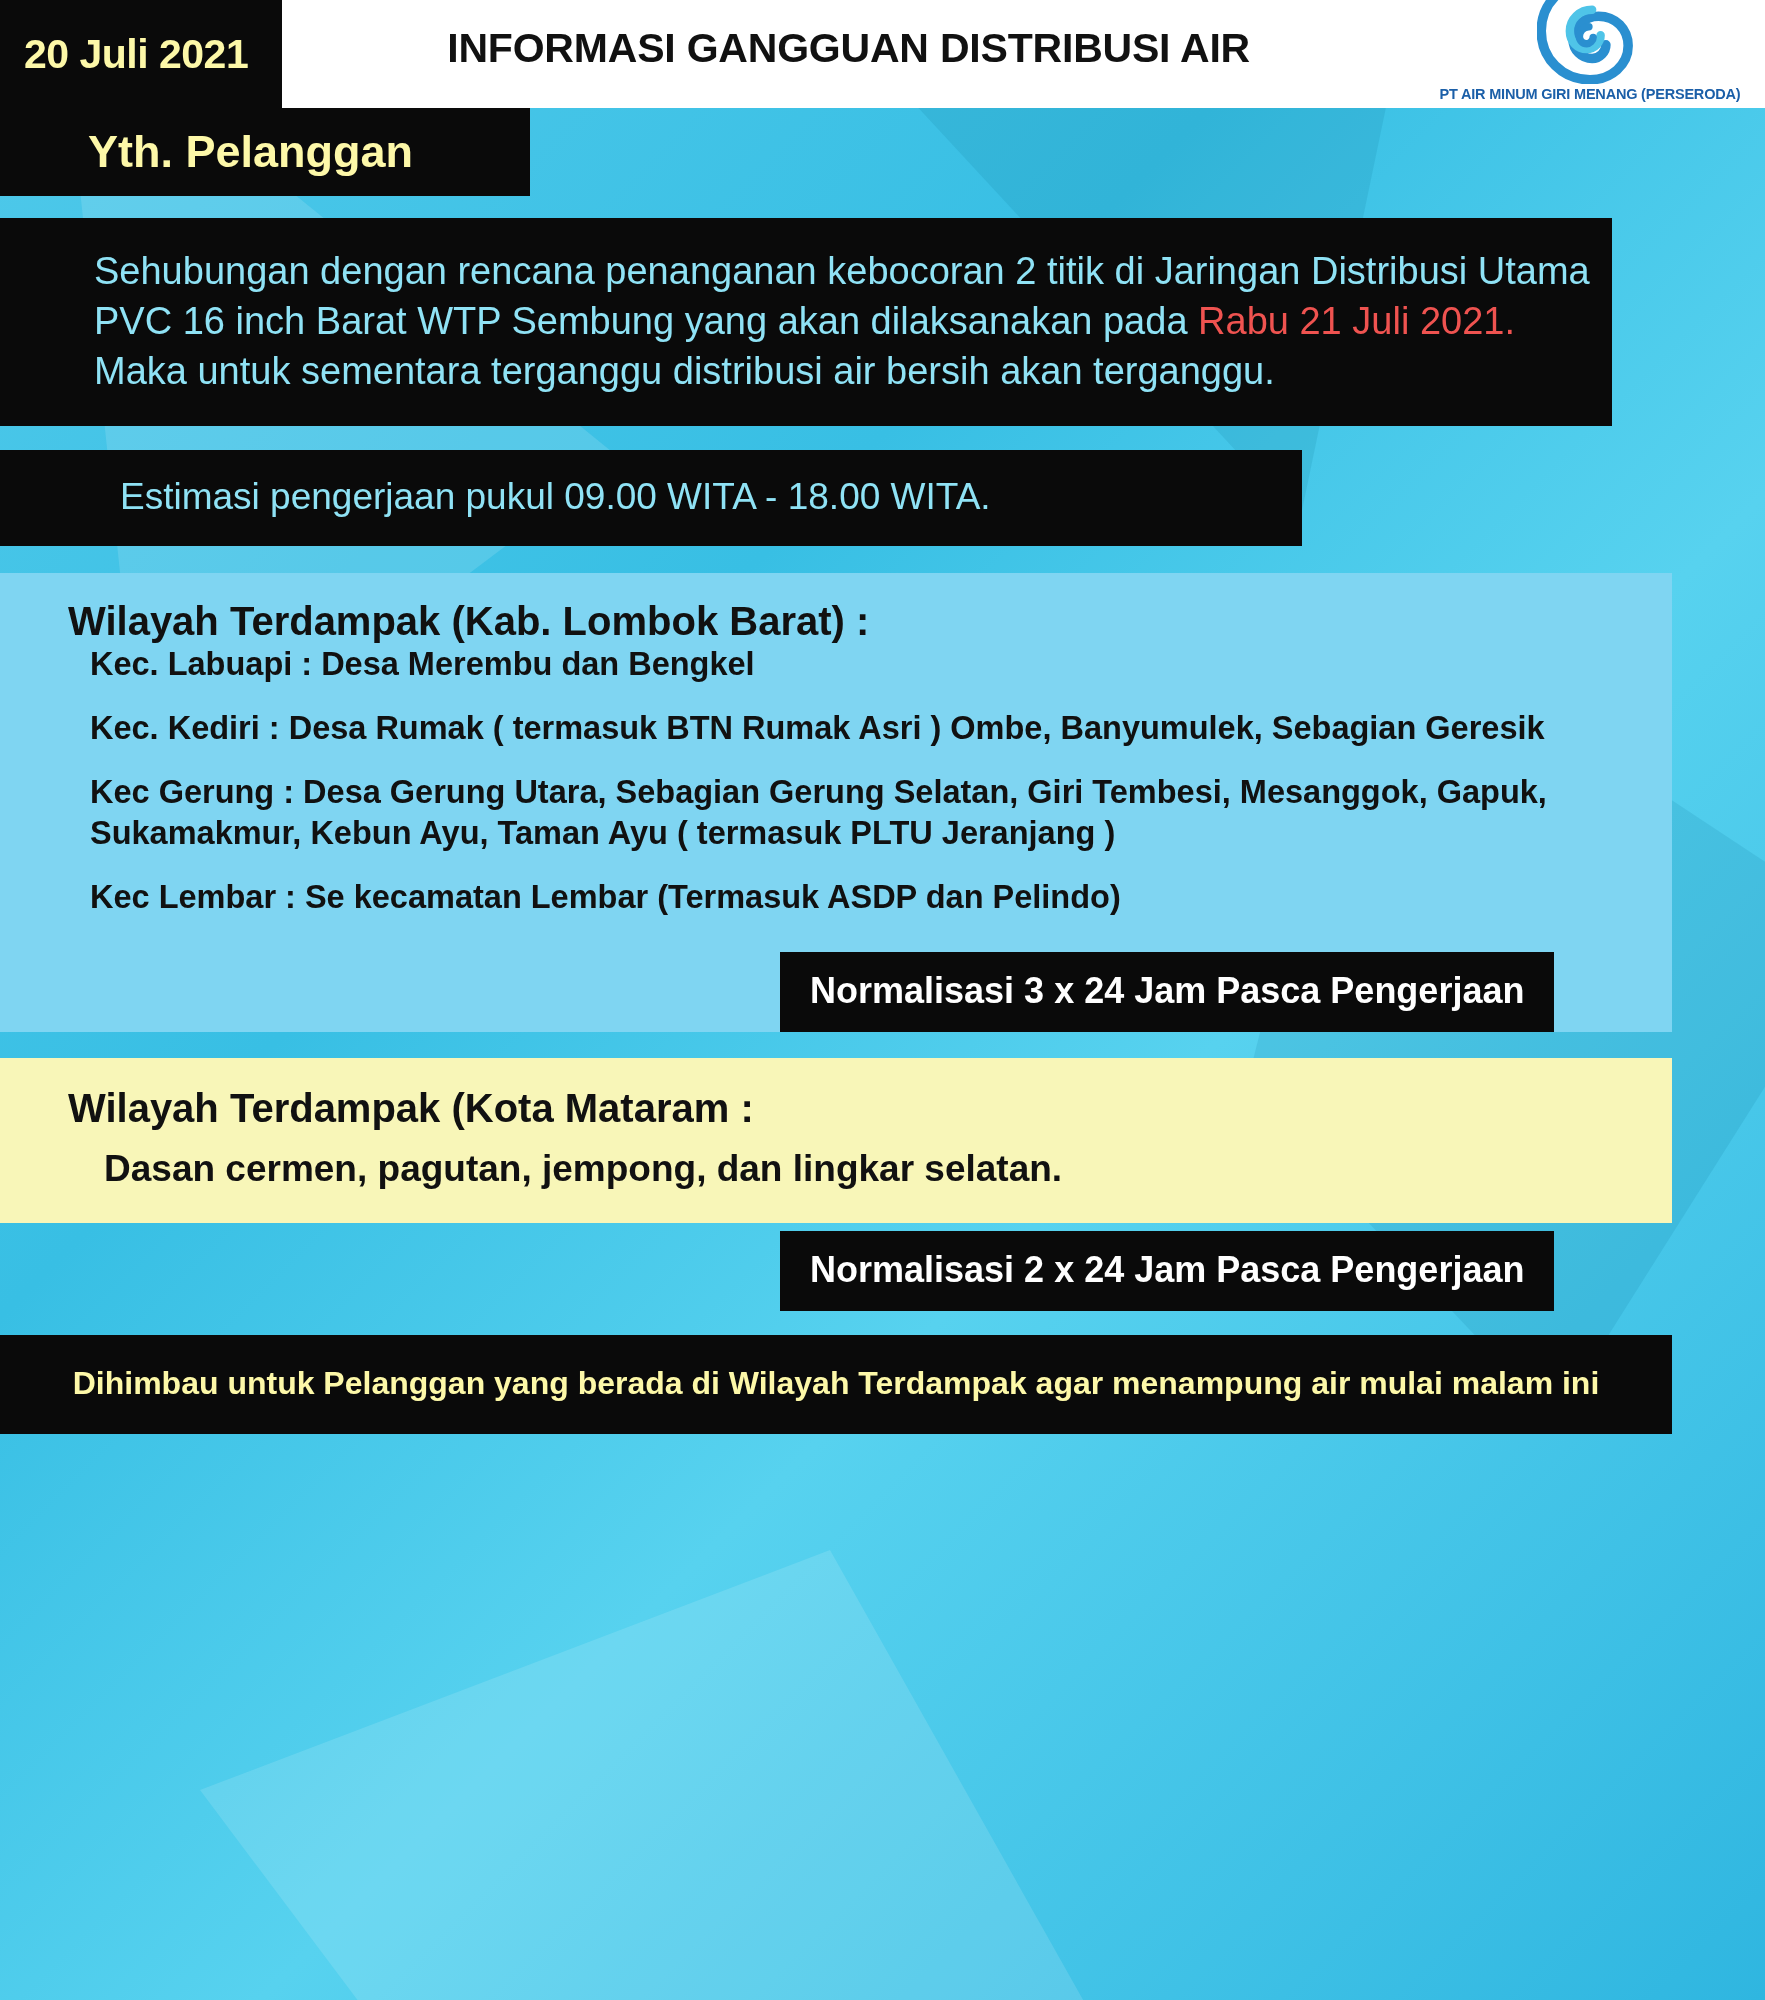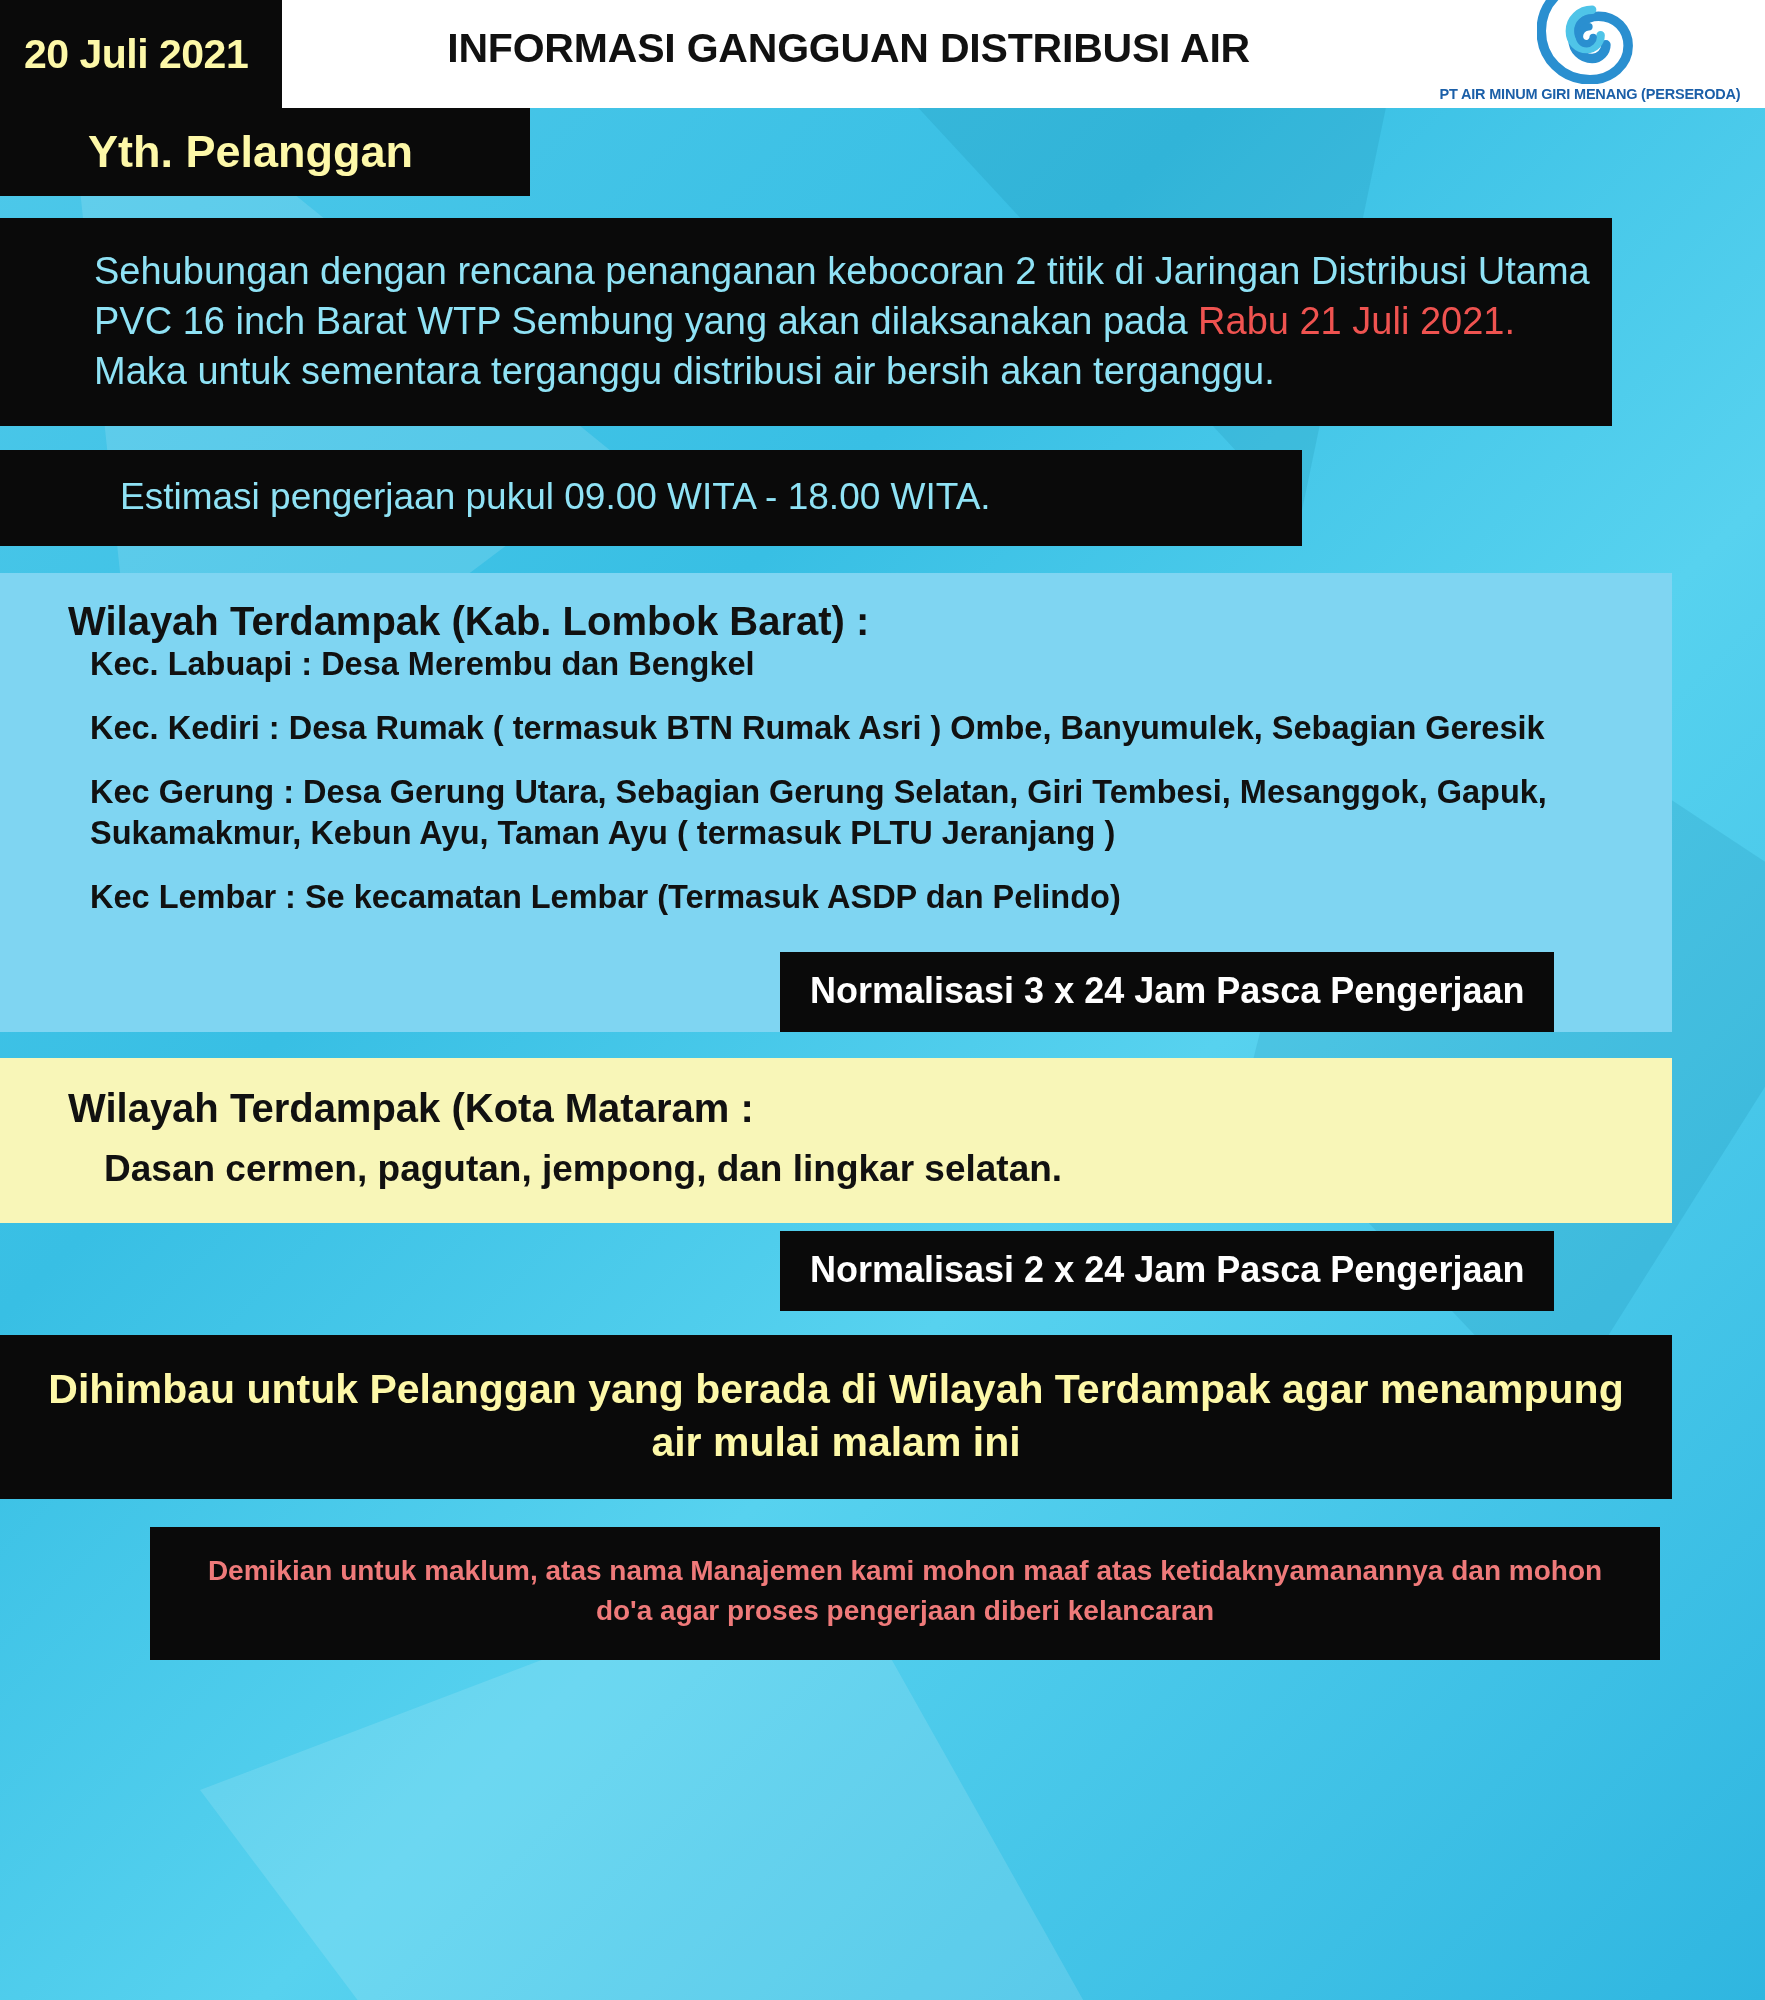--- a/index.html
+++ b/index.html
@@ -173,21 +173,21 @@
 
   
   .notice {
     background: #0a0a0a;
     width: 1672px;
     margin-top: 24px;
     padding: 28px 40px 30px 40px;
     box-sizing: border-box;
     text-align: center;
     color: #fdf8a8;
-    font-size: 41px;
+    font-size: 32px;
     font-weight: bold;
     line-height: 1.3;
   }
   .closing {
     background: #0a0a0a;
     width: 1510px;
     margin: 28px 0 0 150px;
     padding: 24px 40px 30px 40px;
     box-sizing: border-box;
     text-align: center;
@@ -246,15 +246,14 @@
   <div class="region-yellow">
     <div class="region-title">Wilayah Terdampak  (Kota Mataram :</div>
     <div class="region-line">Dasan cermen, pagutan, jempong, dan lingkar selatan.</div>
   </div>
   <div class="normal-wrap badge-row-2">
     <div class="normal-badge">Normalisasi 2 x 24 Jam Pasca Pengerjaan</div>
   </div>
 
   <div class="notice">Dihimbau untuk Pelanggan yang berada di Wilayah Terdampak agar menampung air mulai malam ini</div>
 
-  <div class="closing">Demikian untuk maklum, atas nama Manajemen kami mohon maaf atas ketidaknyamanannya dan mohon do'a agar proses pengerjaan diberi kelancaran</div>
 
 </div>
 
 </body></html>

